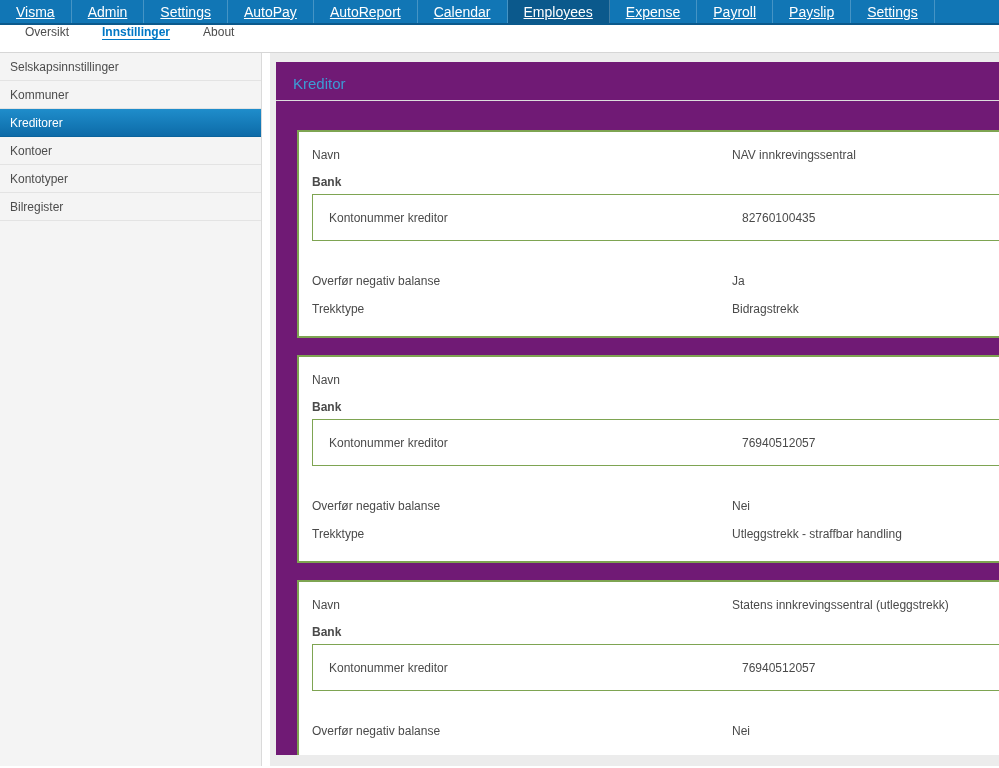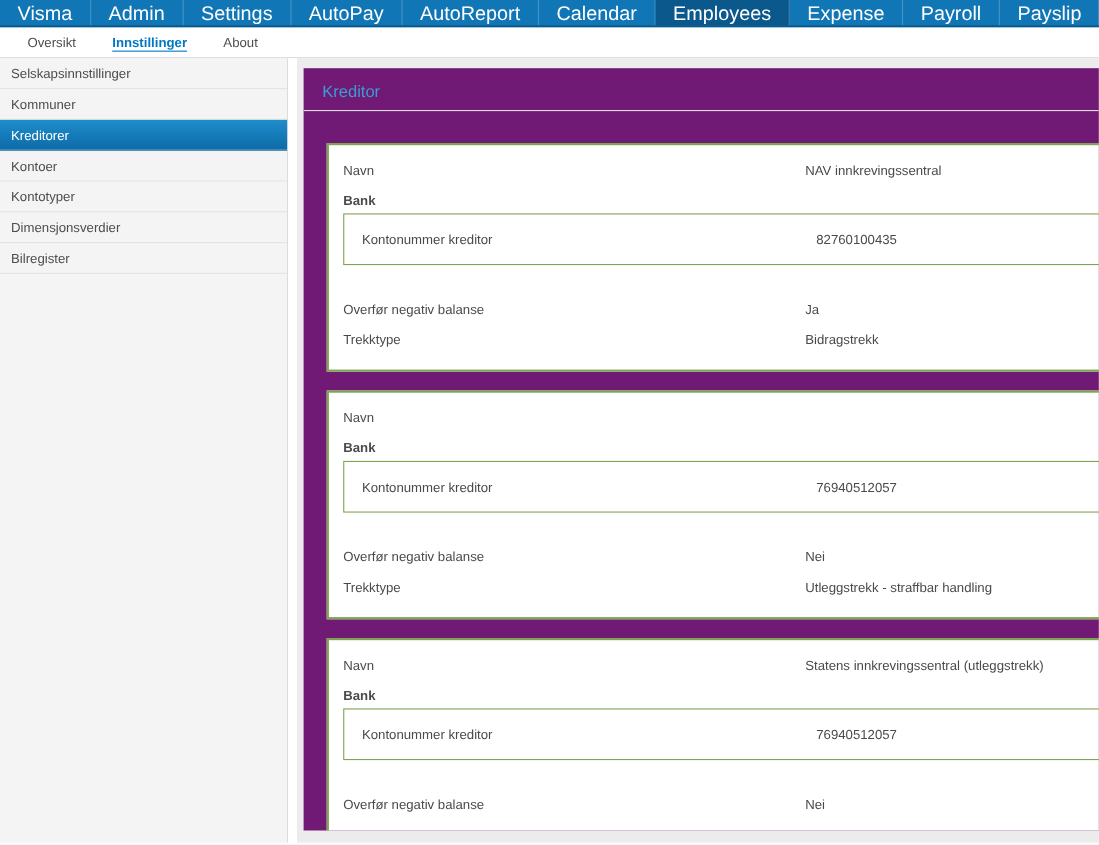--- a/index.html
+++ b/index.html
@@ -2,27 +2,27 @@
 <html style="--nav-bg: #1176B5; --nav-selected: #0B598C; --tab-active: #0077C5; --side-sel-top: #1F8DCB; --side-sel-bottom: #0D6BA8; --title: #3D9BD5; --card-border: #7EA452; --text: #4A4A4A;"><head>
 <meta charset="utf-8">
 <style>
   * { margin:0; padding:0; box-sizing:border-box; }
   html,body { width:999px; height:768px; overflow:hidden;
     font-family:"Liberation Sans", sans-serif; background:#fff; }
 
   
   .topnav { height:25px; background:var(--nav-bg,#1176B5);
     border-bottom:2px solid var(--nav-selected,#0B598C); display:flex; }
-  .nav-item { color:#fff; font-size:18px; line-height:25px; padding:0 16px;
-    border-right:1px solid rgba(255,255,255,.22); cursor:pointer; white-space:nowrap; }
+  .nav-item { color:#fff; font-size:14px; line-height:25px; padding:0 16px;
+    border-right:1px solid rgba(255,255,255,.22); cursor:pointer; white-space:nowrap;text-decoration:underline; }
   .nav-item.selected { background:var(--nav-selected,#0B598C); }
 
   
   .tabbar { height:28px; background:#fff; border-bottom:1px solid #D6D6D6;
-    display:flex; align-items:center; padding-left:13px; }
+    display:flex; padding-left:13px; }
   .tab { font-size:12px; color:#4D4D4D; padding:0 12px; margin-right:9px; cursor:pointer; }
   .tab.active { color:var(--tab-active,#0077C5); font-weight:bold;
     text-decoration:underline; text-underline-offset:3px; }
 
   
   .content { display:flex; height:713px; }
   .sidebar { width:262px; background:#F4F4F4; border-right:1px solid #DADADA; flex:none; }
   .side-item { height:28px; line-height:28px; border-bottom:1px solid #E3E3E3;
     padding-left:10px; font-size:12px; color:#4D4D4D; cursor:pointer; }
   .side-item.selected {
@@ -89,21 +89,20 @@
 
   <div class="side-item">Kommuner</div>
 
   <div class="side-item selected">Kreditorer</div>
 
   <div class="side-item">Kontoer</div>
 
   <div class="side-item">Kontotyper</div>
 
 
-  <div class="side-item">Dimensjonsverdier</div>
 
   <div class="side-item">Bilregister</div>
 </div>
   <div class="gutter"></div>
   <div class="main-wrap">
     <div class="panel">
       <div class="panel-header">Kreditor</div>
       <div class="cards">
   <div class="card">
     <div class="frow">

